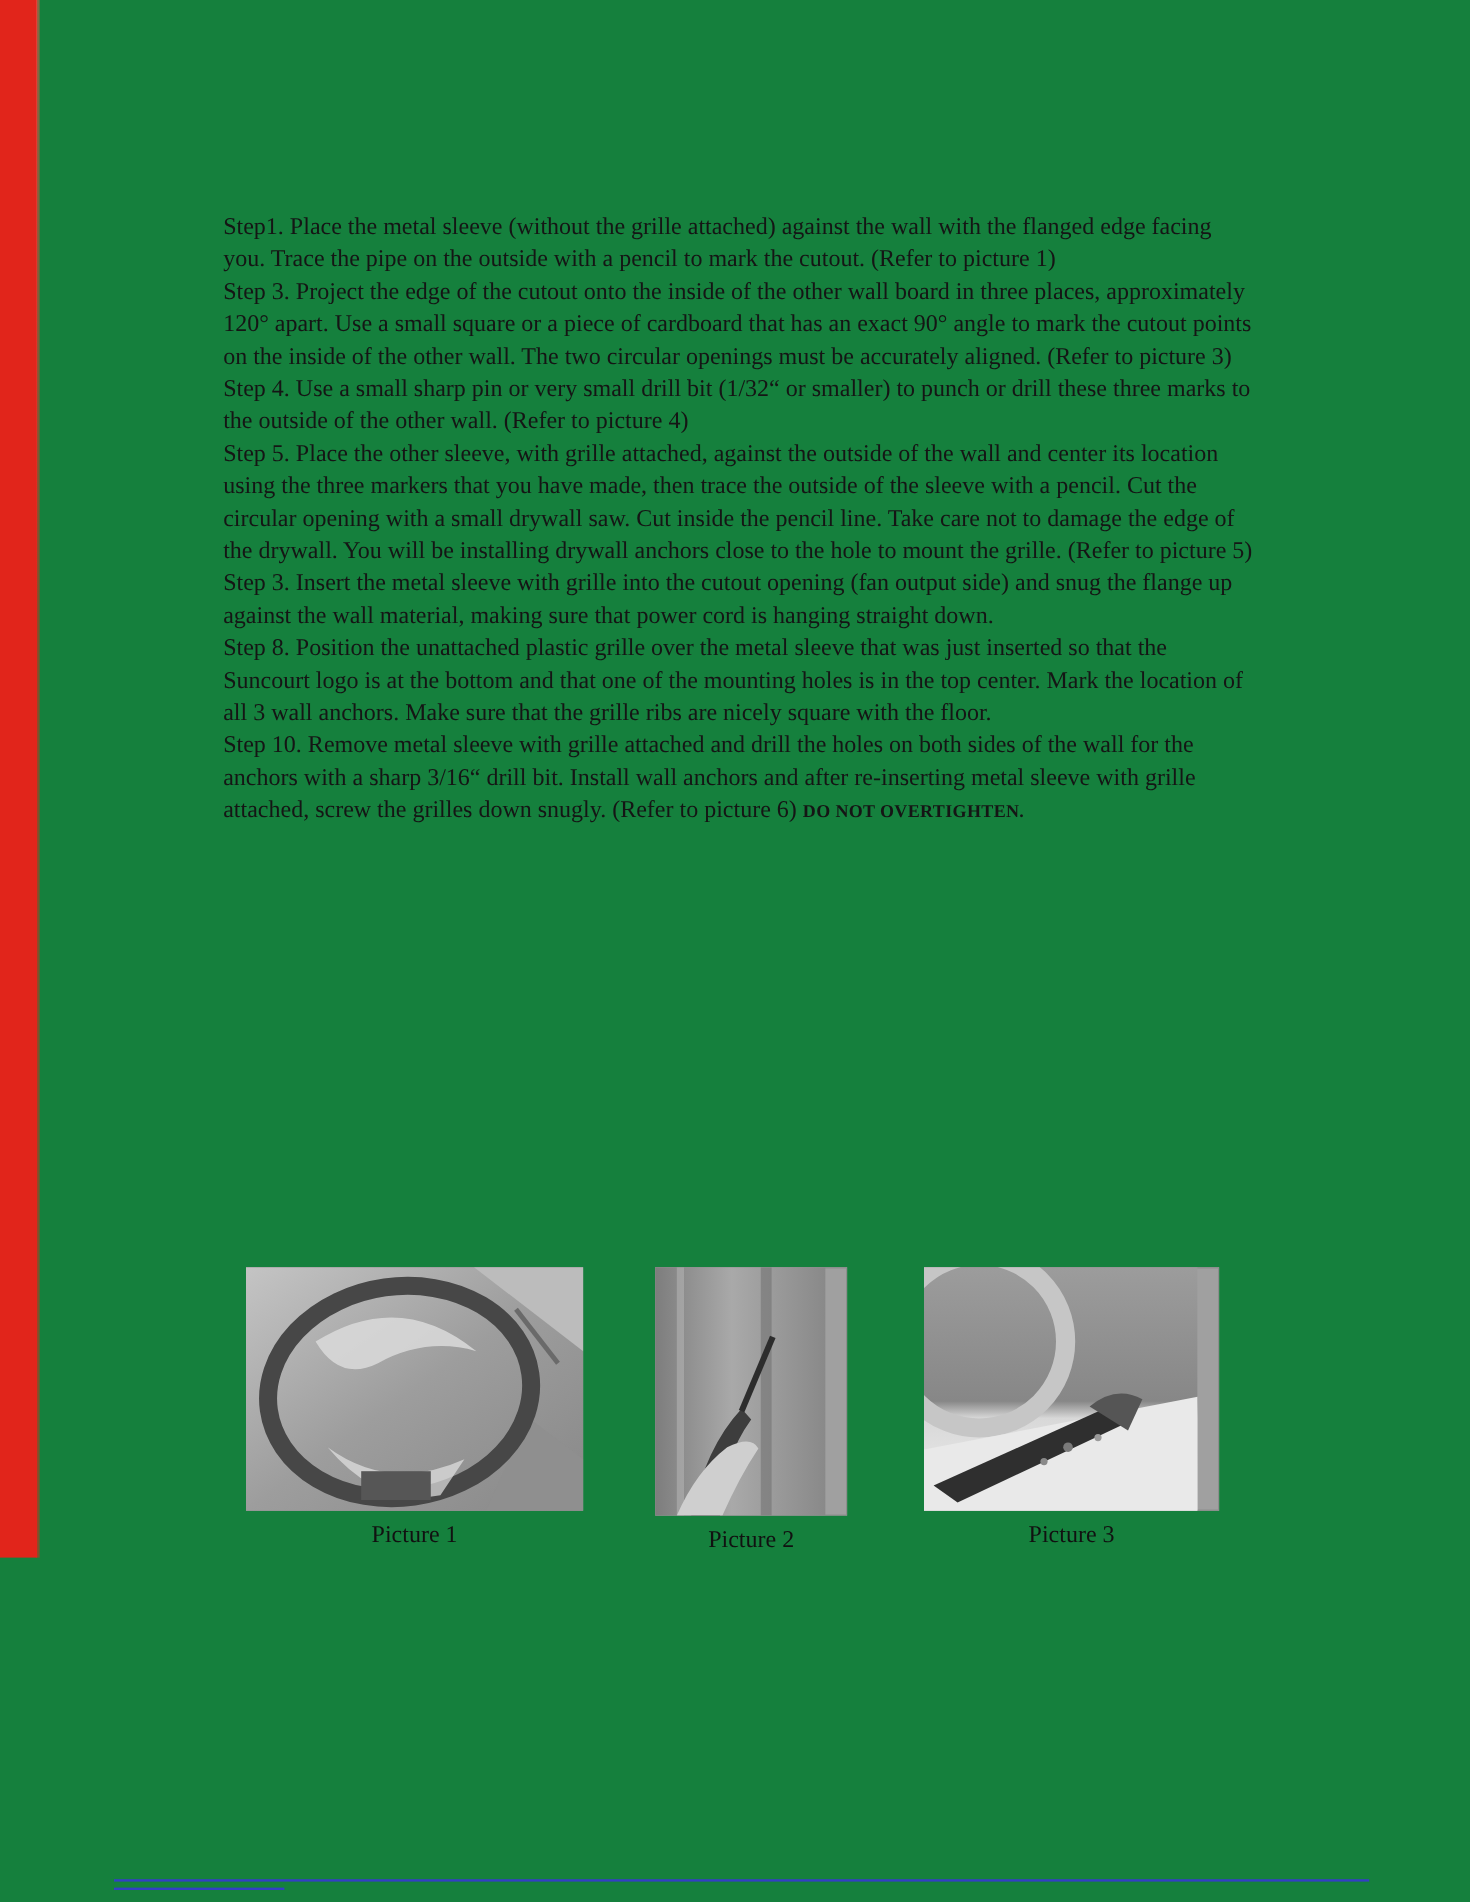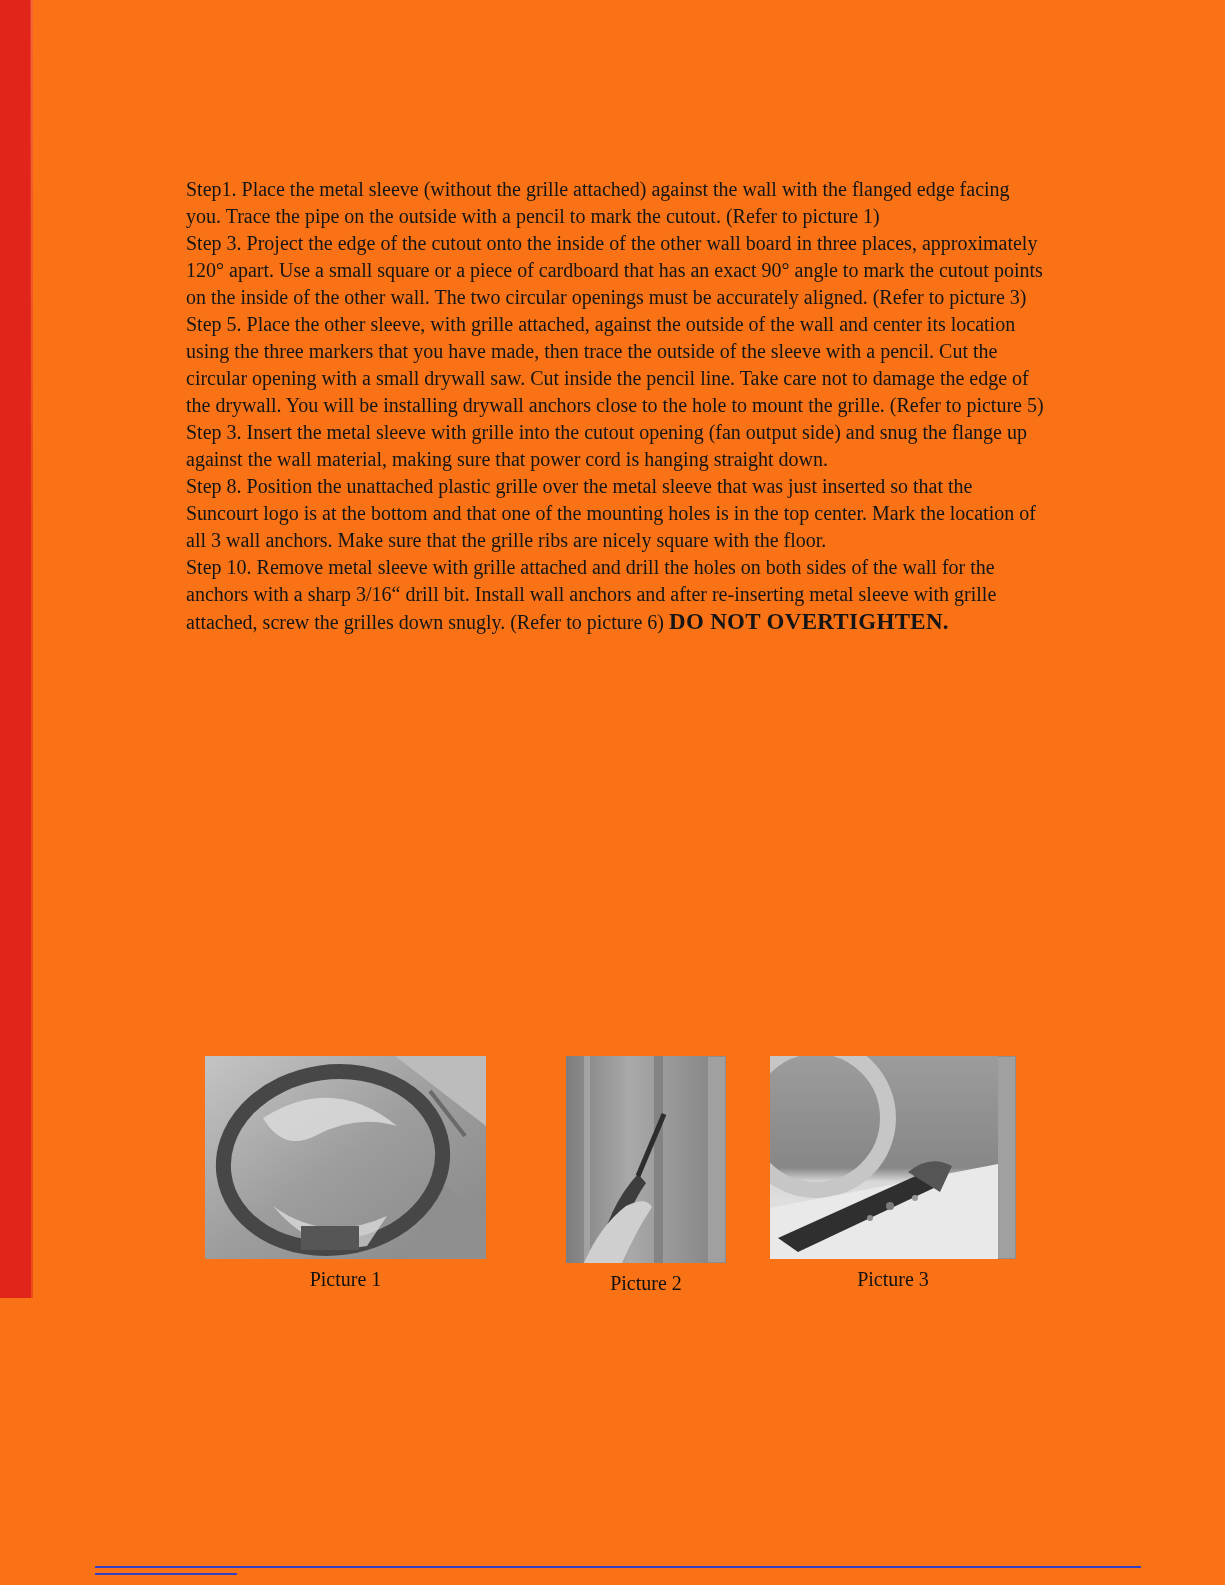--- a/index.html
+++ b/index.html
@@ -1,20 +1,20 @@
 <!DOCTYPE html>
 <html><head>
 <meta charset="utf-8">
 <style>
   html, body { margin: 0; padding: 0; background: #ffffff; }
   .page {
     position: relative;
     width: 1225px;
     height: 1585px;
-    background: #f97316;
+    background: #15803d;
     overflow: hidden;
     font-family: "Liberation Serif", serif;
     color: #151515;
   }
   
   .red-strip {
     position: absolute;
     left: 0; top: 0;
     width: 31px;
     height: 1298px;
@@ -34,28 +34,28 @@
     left: 186px;
     top: 176px;
     width: 858px;
     font-size: 20px;
     line-height: 27px;
     text-align: left;
   }
   .content p { margin: 0; }
   .content strong {
     font-weight: bold;
-    font-size: 23px;
+    font-size: 15px;
     letter-spacing: .3px;
   }
   
   .figures { position: absolute; left: 0; top: 1056px; width: 1225px; height: 240px; }
   figure { margin: 0; position: absolute; top: 0; }
   .fig1 { left: 205px; width: 281px; }
-  .fig2 { left: 566px; width: 160px; }
+  .fig2 { left: 546px; width: 160px; }
   .fig3 { left: 770px; width: 246px; }
   .photo {
     width: 100%;
     background: #a0a0a0;
     box-shadow: 0 0 0 1px #8d8d8d inset;
   }
   .fig1 .photo { height: 203px; }
   .fig2 .photo { height: 207px; top: -2px; }
   .fig3 .photo { height: 203px; }
   .photo svg { display: block; }
@@ -82,20 +82,21 @@
 </head>
 <body>
 
 <div class="page">
 
   <div class="red-strip"></div>
 
   <div class="content">
     <p class="step">Step1. Place the metal sleeve (without the grille attached) against the wall with the flanged edge facing you. Trace the pipe on the outside with a pencil to mark the cutout. (Refer to picture 1)</p>
     <p class="step">Step 3. Project the edge of the cutout onto the inside of the other wall board in three places, approximately 120° apart. Use a small square or a piece of cardboard that has an exact 90° angle to mark the cutout points on the inside of the other wall. The two circular openings must be accurately aligned. (Refer to picture 3)</p>
+    <p class="step">Step 4. Use a small sharp pin or very small drill bit (1/32“ or smaller) to punch or drill these three marks to the outside of the other wall. (Refer to picture 4)</p>
     <p class="step">Step 5. Place the other sleeve, with grille attached, against the outside of the wall and center its location using the three markers that you have made, then trace the outside of the sleeve with a pencil. Cut the circular opening with a small drywall saw. Cut inside the pencil line. Take care not to damage the edge of the drywall. You will be installing drywall anchors close to the hole to mount the grille. (Refer to picture 5)</p>
     <p class="step">Step 3. Insert the metal sleeve with grille into the cutout opening (fan output side) and snug the flange up against the wall material, making sure that power cord is hanging straight down.</p>
     <p class="step">Step 8. Position the unattached plastic grille over the metal sleeve that was just inserted so that the Suncourt logo is at the bottom and that one of the mounting holes is in the top center. Mark the location of all 3 wall anchors. Make sure that the grille ribs are nicely square with the floor.</p>
     <p class="step"><span>Step 10. Remove metal sleeve with grille attached and drill the holes on both sides of the wall for the anchors with a sharp 3/16“ drill bit. Install wall anchors and after re-inserting metal sleeve with grille attached, screw the grilles down snugly. (Refer to picture 6) </span><strong>DO NOT OVERTIGHTEN.</strong></p>
   </div>
 
   <div class="figures">
 
     <figure class="fig1">
       <div class="photo">

